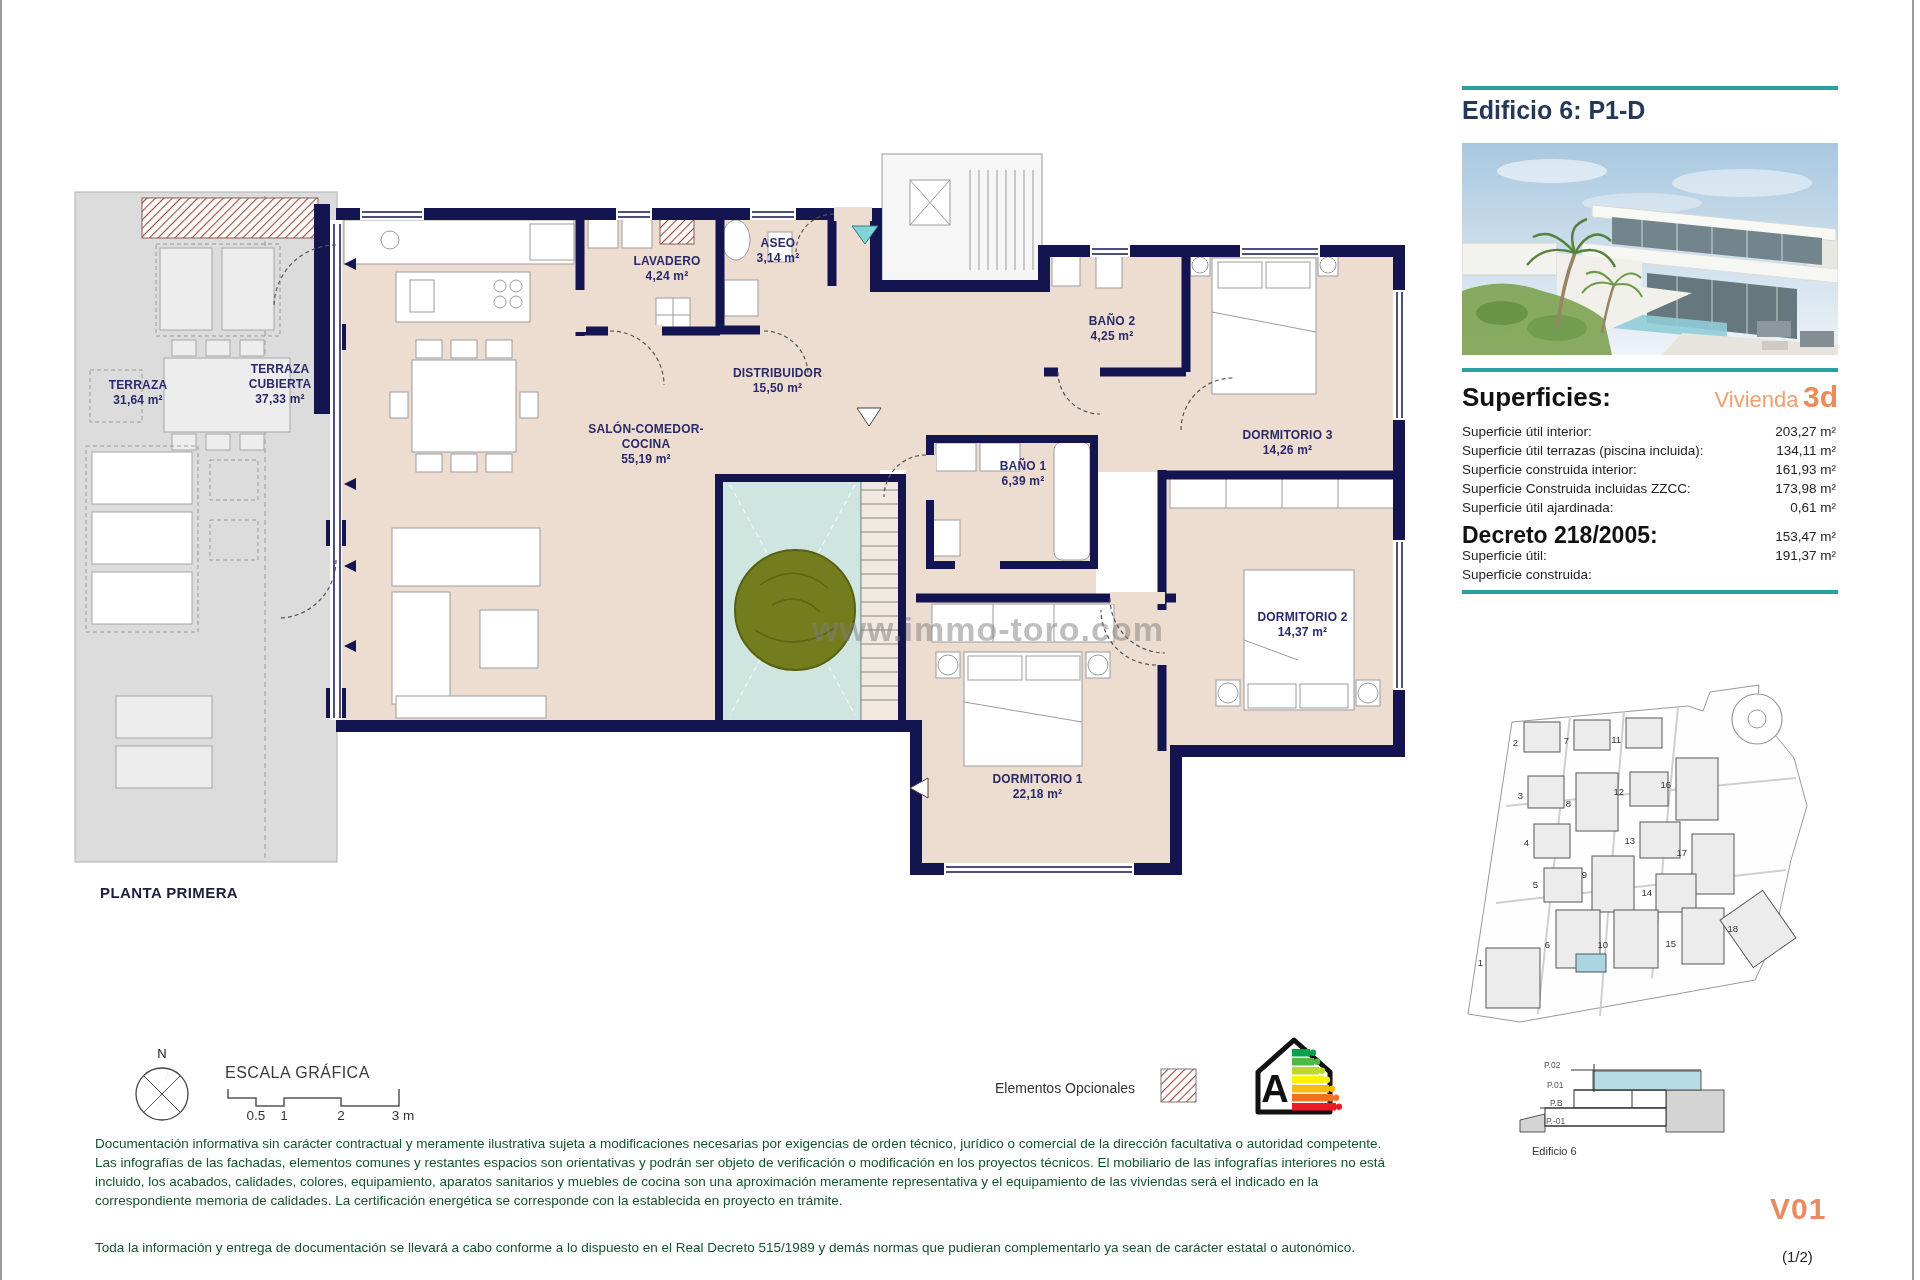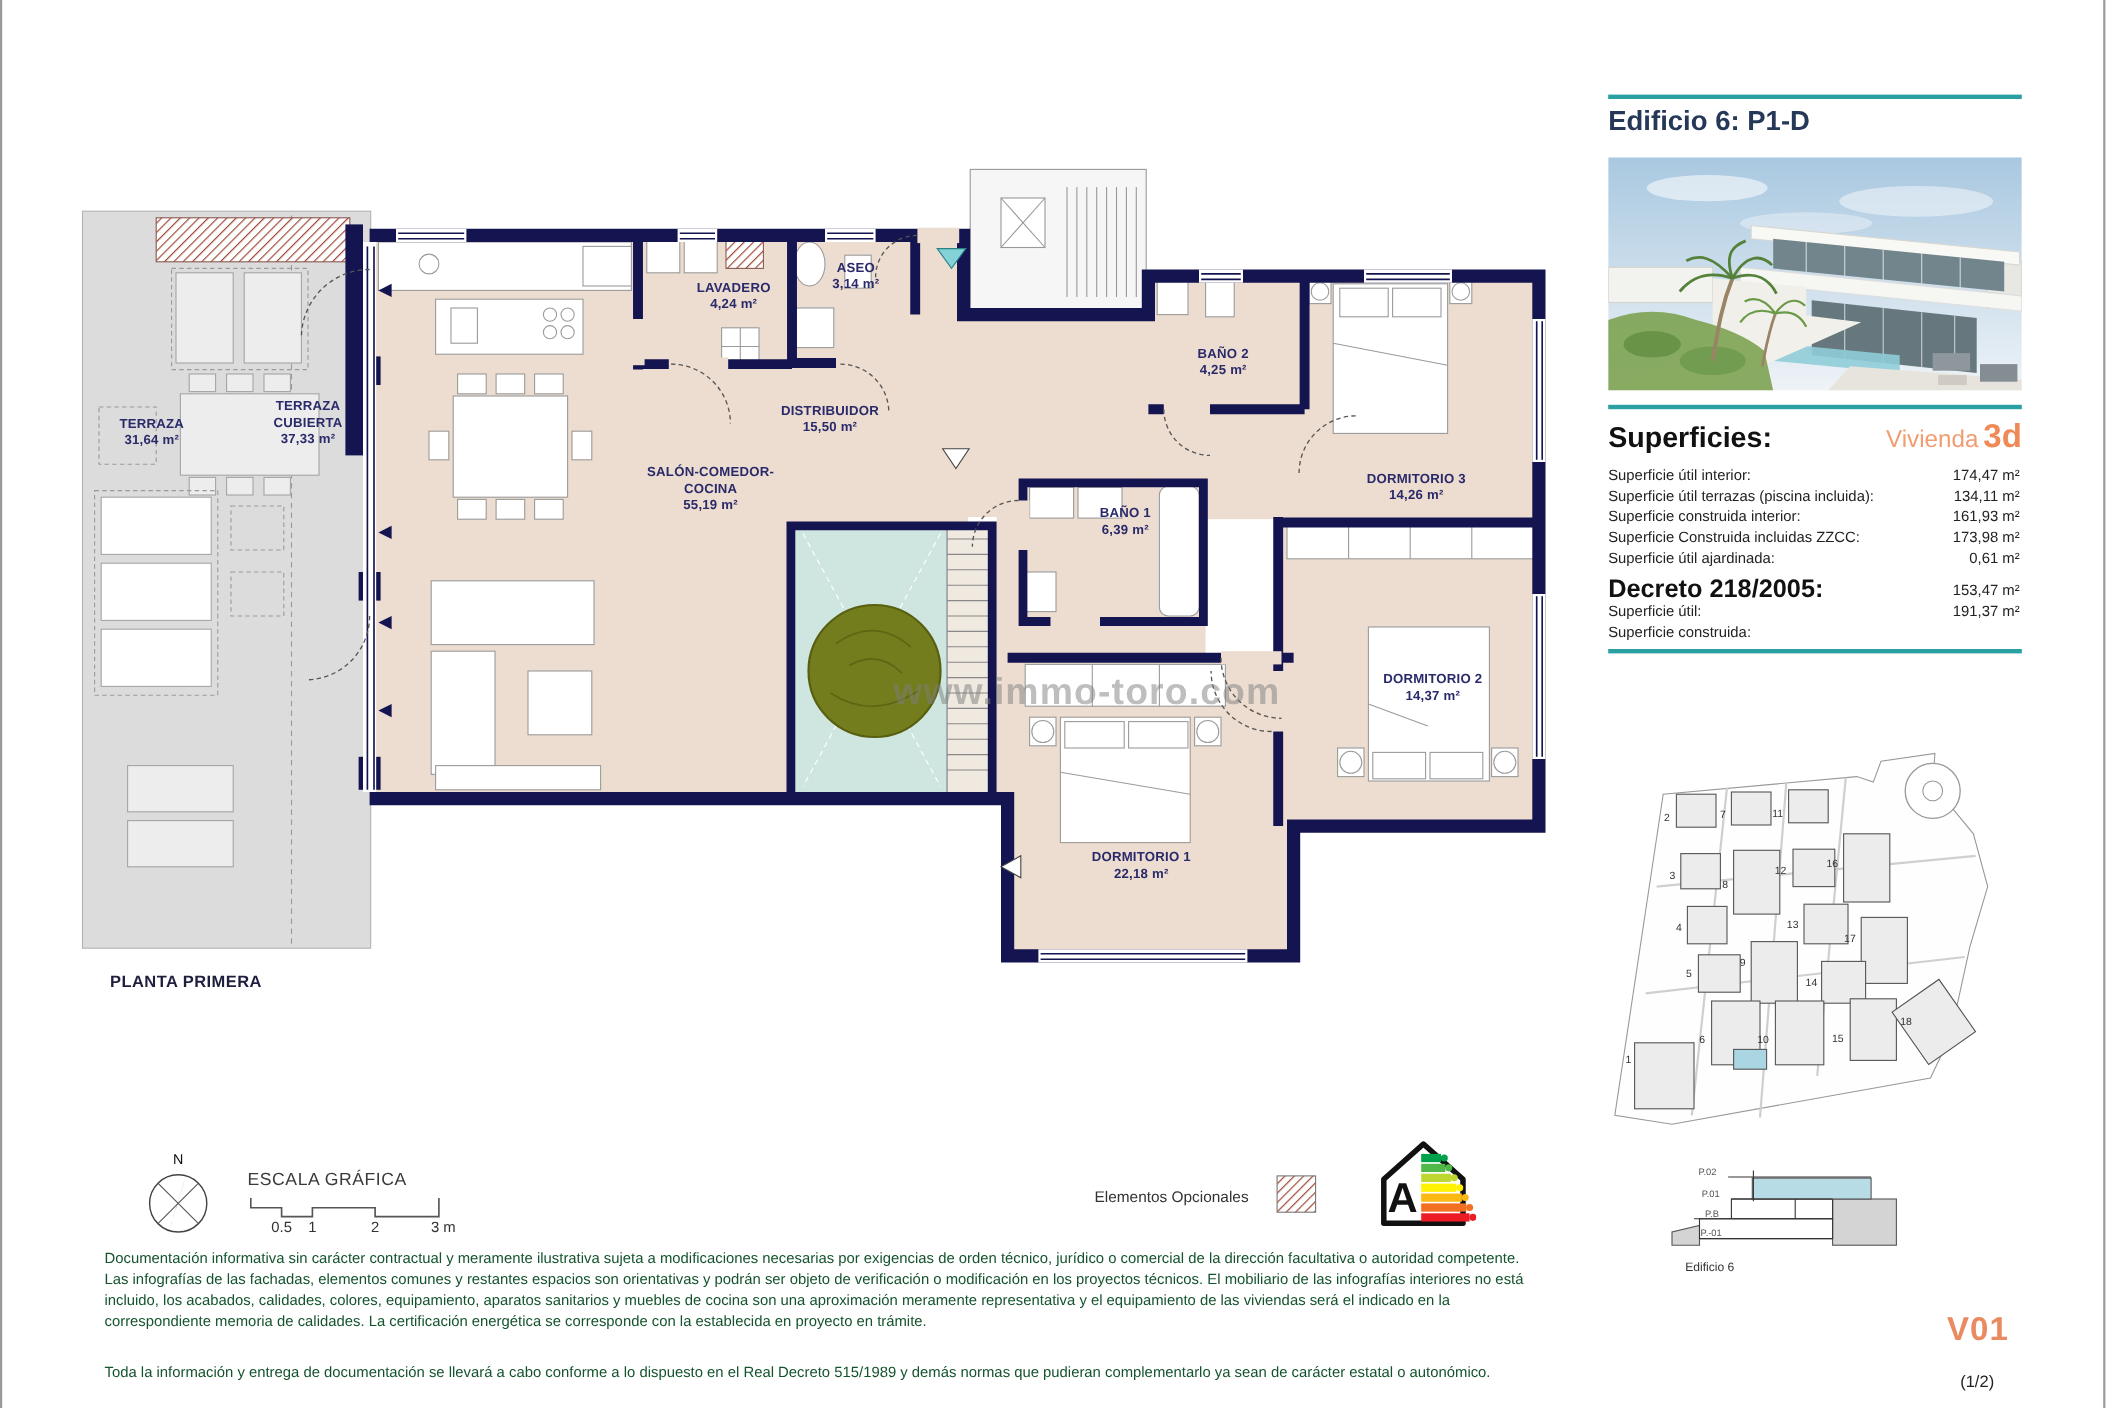--- a/index.html
+++ b/index.html
@@ -307,21 +307,21 @@
     <div class="area">4,24 m²</div>
   </div>
   <div class="room-label" style="left:742px;top:236px;width:72px;">
     <div>ASEO</div>
     <div class="area">3,14 m²</div>
   </div>
   <div class="room-label" style="left:540px;top:422px;width:128px;margin-left:42px;">
     <div>SALÓN-COMEDOR-COCINA</div>
     <div class="area">55,19 m²</div>
   </div>
-  <div class="room-label" style="left:687px;top:366px;width:135px;">
+  <div class="room-label" style="left:710px;top:366px;width:135px;">
     <div>DISTRIBUIDOR</div>
     <div class="area">15,50 m²</div>
   </div>
   <div class="room-label" style="left:1072px;top:314px;width:80px;">
     <div>BAÑO 2</div>
     <div class="area">4,25 m²</div>
   </div>
   <div class="room-label" style="left:982px;top:459px;width:82px;">
     <div>BAÑO 1</div>
     <div class="area">6,39 m²</div>
@@ -459,21 +459,21 @@
   <div class="rule" style="left:1462px;top:368px;width:376px;"></div>
   <div class="sup-title" style="left:1462px;top:382px;">Superficies:</div>
   <div class="abs" style="left:1462px;top:380px;width:376px;height:34px;">
     <div class="viv">
       <span class="lbl">Vivienda</span>
       <span class="code">3d</span>
     </div>
   </div>
   <div class="sup-row" style="left:1462px;top:424px;">
     <span class="l">Superficie útil interior:</span>
-    <span class="v">174,47 m²</span>
+    <span class="v">203,27 m²</span>
   </div>
   <div class="sup-row" style="left:1462px;top:443px;">
     <span class="l">Superficie útil terrazas (piscina incluida):</span>
     <span class="v">134,11 m²</span>
   </div>
   <div class="sup-row" style="left:1462px;top:462px;">
     <span class="l">Superficie construida interior:</span>
     <span class="v">161,93 m²</span>
   </div>
   <div class="sup-row" style="left:1462px;top:481px;">

